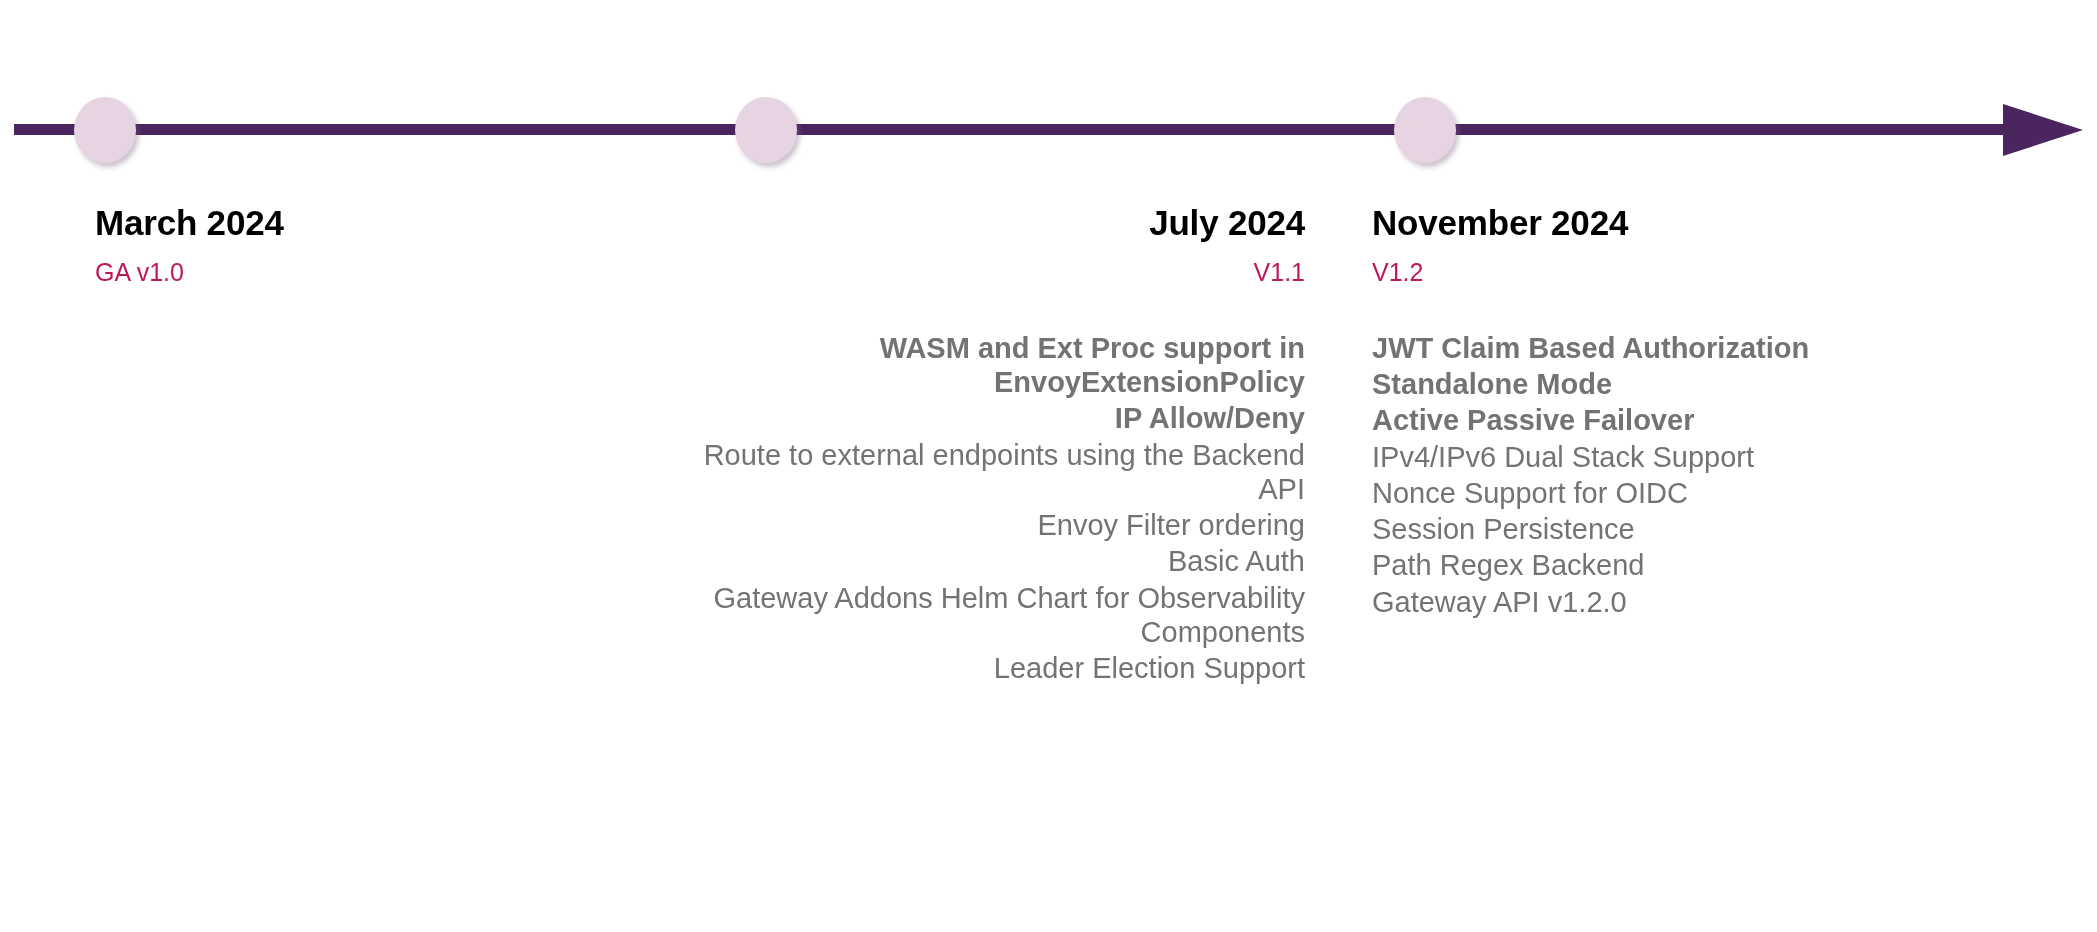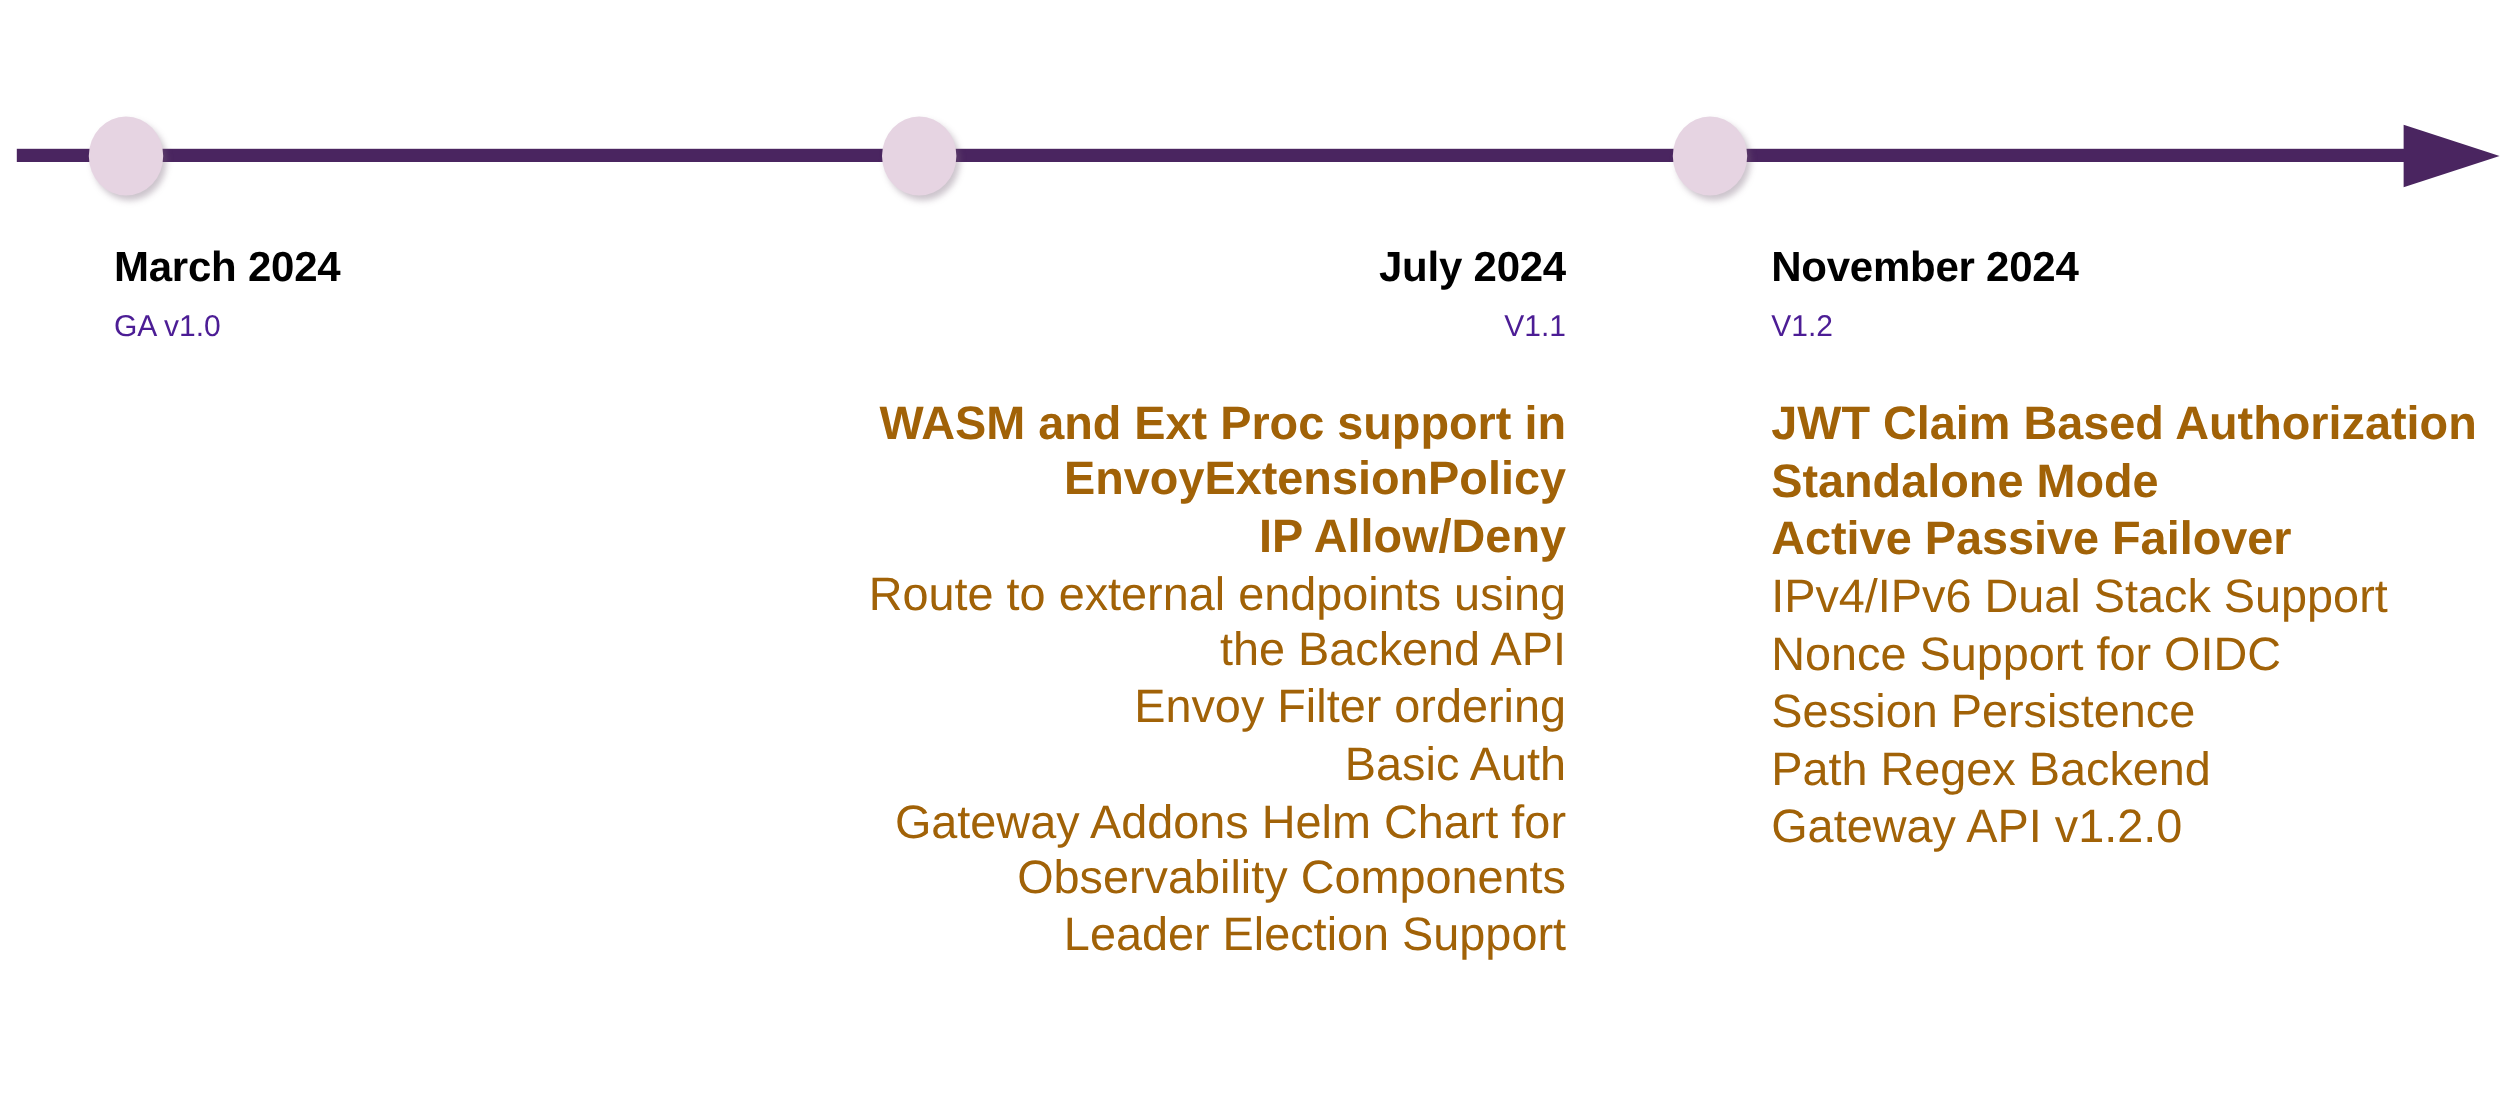--- a/index.html
+++ b/index.html
@@ -57,31 +57,31 @@
     font-size: 35px;
     font-weight: bold;
     color: #000000;
     letter-spacing: -0.2px;
     line-height: 1.0;
     white-space: nowrap;
   }
   .col-version {
     font-size: 25px;
     font-weight: normal;
-    color: #4c1d95;
+    color: #be185d;
     line-height: 1.0;
     margin-top: 20px;
     white-space: nowrap;
   }
   .feature-list {
     margin-top: 46px;
   }
   .feature-item {
-    font-size: 39px;
-    color: #a16207;
+    font-size: 29px;
+    color: #737373;
     line-height: 1.18;
     margin-bottom: 2px;
   }
   .feature-item.bold {
     font-weight: bold;
   }
   .feature-item.regular {
     font-weight: normal;
   }
 </style>
@@ -118,21 +118,21 @@
           <div class="feature-item bold">WASM and Ext Proc support in EnvoyExtensionPolicy</div>
           <div class="feature-item bold">IP Allow/Deny</div>
           <div class="feature-item regular">Route to external endpoints using the Backend API</div>
           <div class="feature-item regular">Envoy Filter ordering</div>
           <div class="feature-item regular">Basic Auth</div>
           <div class="feature-item regular">Gateway Addons Helm Chart for Observability Components</div>
           <div class="feature-item regular">Leader Election Support</div>
         </div>
     </div>
 
-    <div class="column" style="left:1476px; width:620px;">
+    <div class="column" style="left:1372px; width:620px;">
       <div class="col-heading">November 2024</div>
       <div class="col-version">V1.2</div>
       <div class="feature-list">
           <div class="feature-item bold">JWT Claim Based Authorization</div>
           <div class="feature-item bold">Standalone Mode</div>
           <div class="feature-item bold">Active Passive Failover</div>
           <div class="feature-item regular">IPv4/IPv6 Dual Stack Support</div>
           <div class="feature-item regular">Nonce Support for OIDC</div>
           <div class="feature-item regular">Session Persistence</div>
           <div class="feature-item regular">Path Regex Backend</div>

